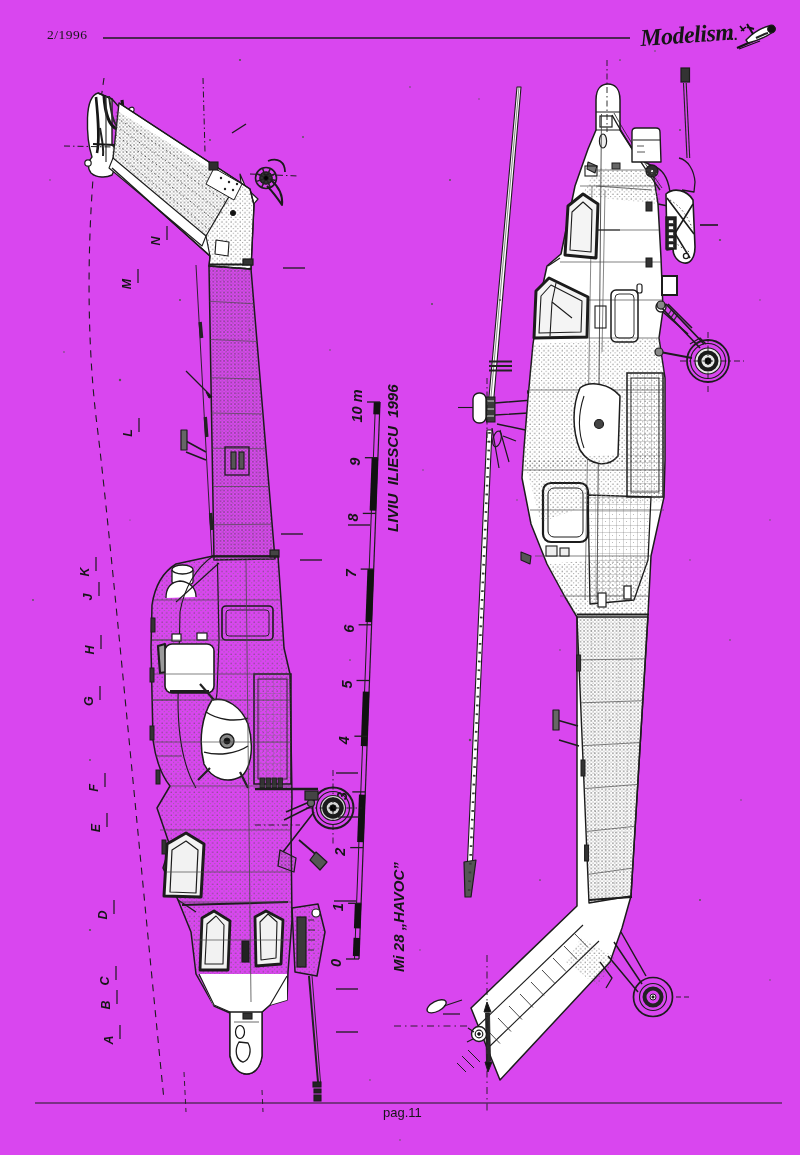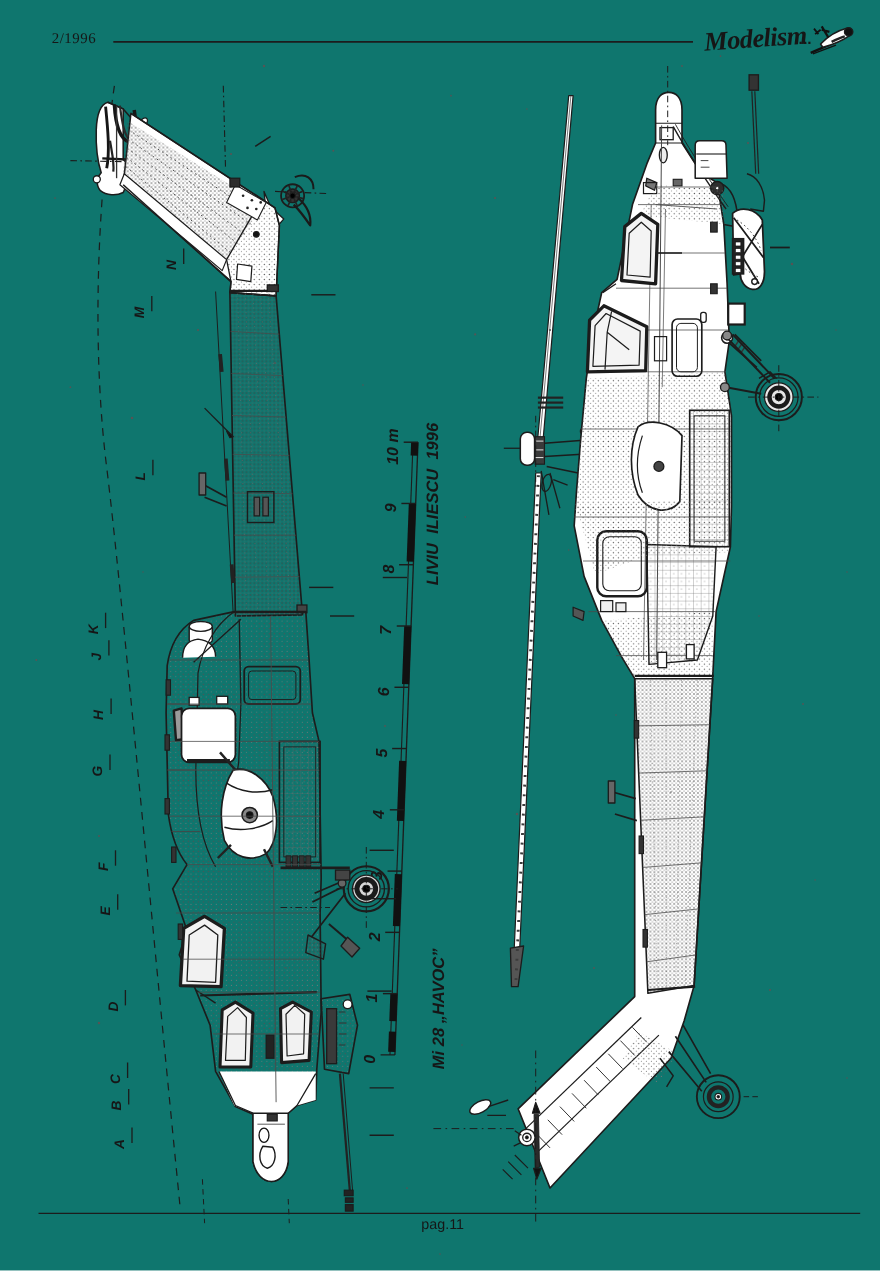--- a/index.html
+++ b/index.html
@@ -1,15 +1,15 @@
 <!DOCTYPE html>
 <html><head><meta charset="utf-8">
 <style>
 html,body{margin:0;padding:0;background:#ffffff;}
-#page{position:relative;width:800px;height:1155px;background:#0f766e;overflow:hidden;}
+#page{position:relative;width:800px;height:1155px;background:#d946ef;overflow:hidden;}
 svg{position:absolute;top:0;left:0;}
 </style></head>
 <body>
 <div id="page">
 <svg width="800" height="1155" viewBox="0 0 800 1155">
 <defs>
 <pattern id="sp1" width="3.6" height="3.6" patternUnits="userSpaceOnUse">
  <circle cx="0.9" cy="0.9" r="0.66" fill="#424242"></circle>
           <circle cx="2.7" cy="2.7" r="0.54" fill="#646464"></circle>
 </pattern>

